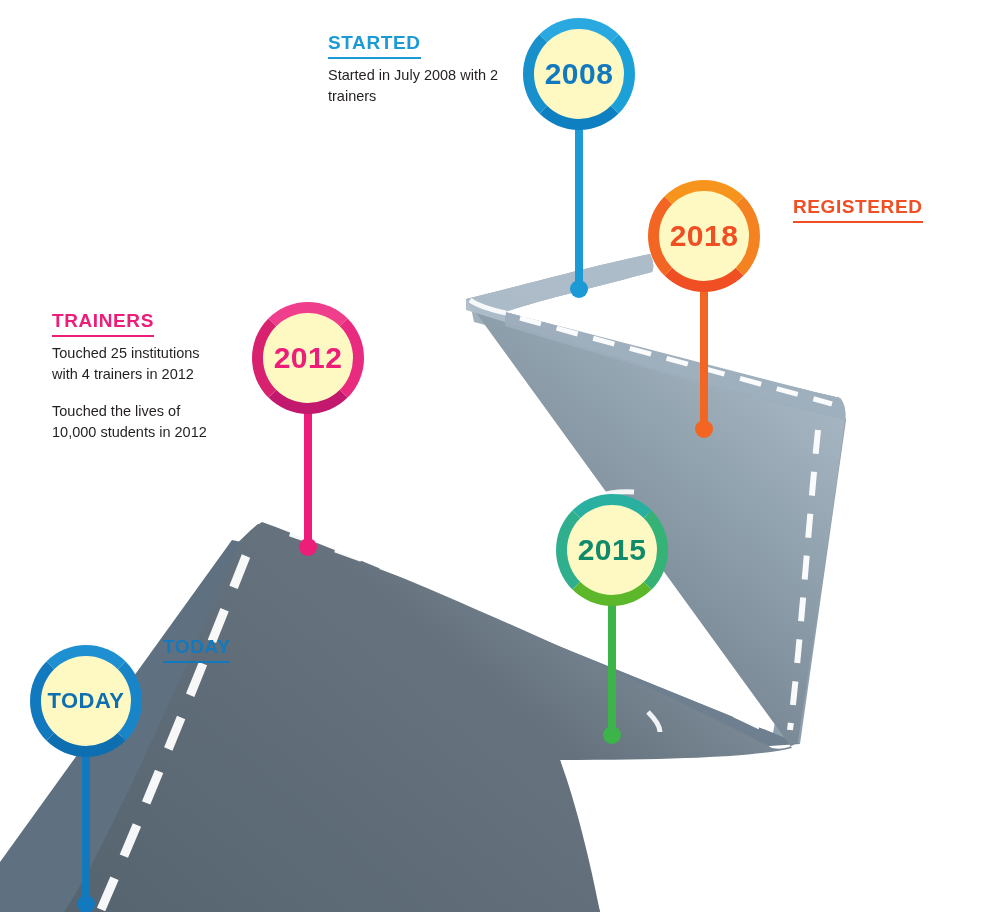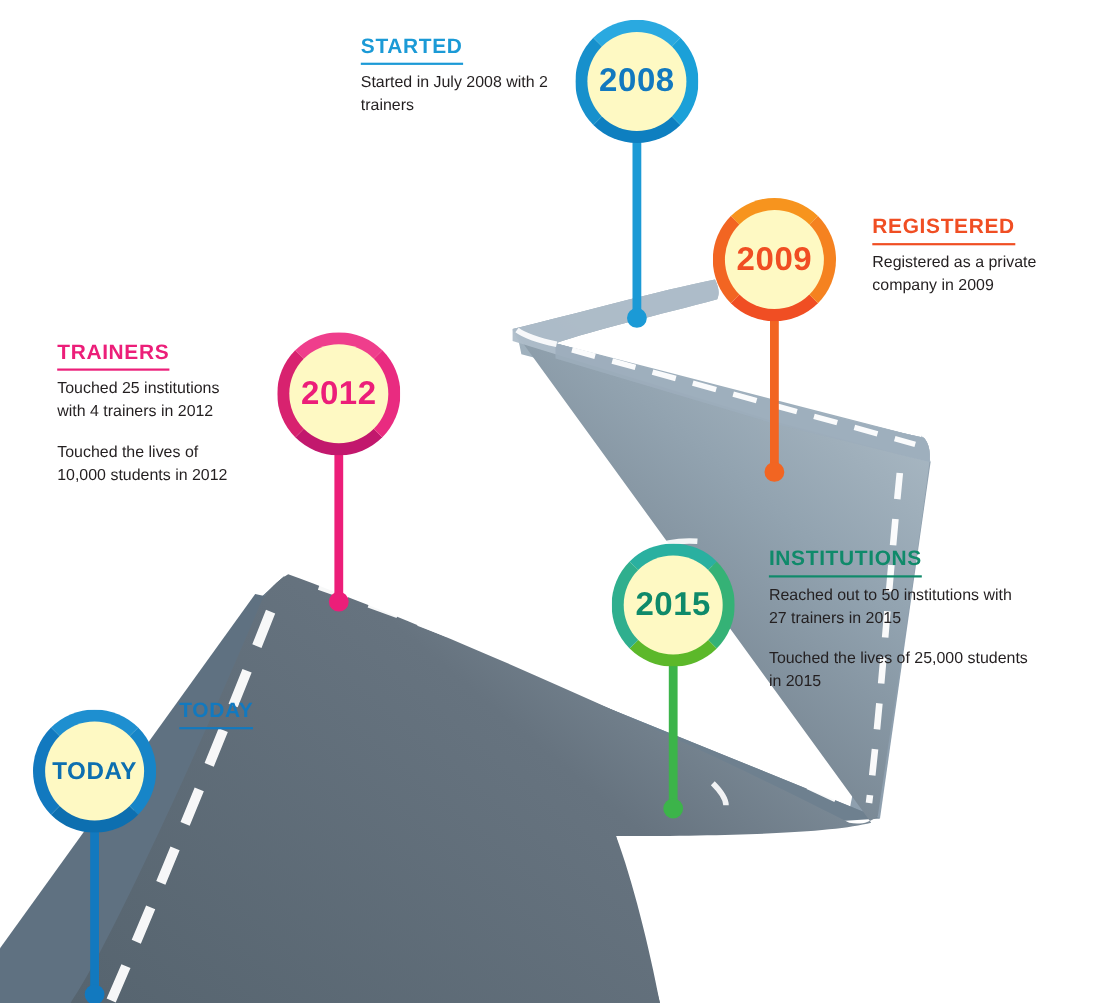--- a/index.html
+++ b/index.html
@@ -206,21 +206,21 @@
     <div class="pin-dot" style="left:47px; top:262px; background:#1b9ad6;"></div>
     <div class="pin-circle" style="left:0; top:0; width:112px; height:112px; border:11px solid; border-color:#2aa9e0 #1ba0d8 #0e7fc0 #1790cc;">
       <span class="pin-label" style="font-size:30px; color:#1279bf;">2008</span>
     </div>
   </div>
 
   <div class="pin" style="left:648px; top:180px;">
     <div class="pin-stem" style="left:52px; top:100px; height:150px; background:#f26522;"></div>
     <div class="pin-dot" style="left:47px; top:240px; background:#f26522;"></div>
     <div class="pin-circle" style="left:0; top:0; width:112px; height:112px; border:11px solid; border-color:#f7941e #f58220 #f04e23 #f26522;">
-      <span class="pin-label" style="font-size:30px; color:#f04e23;">2009</span>
+      <span class="pin-label" style="font-size:30px; color:#f04e23;">2018</span>
     </div>
   </div>
 
   <div class="pin" style="left:252px; top:302px;">
     <div class="pin-stem" style="left:52px; top:100px; height:145px; background:#ec1e79;"></div>
     <div class="pin-dot" style="left:47px; top:236px; background:#ec1e79;"></div>
     <div class="pin-circle" style="left:0; top:0; width:112px; height:112px; border:11px solid; border-color:#ef3e8c #e92b80 #c2186d #d8226f;">
       <span class="pin-label" style="font-size:30px; color:#ec1e79;">2012</span>
     </div>
   </div>
@@ -241,32 +241,26 @@
     </div>
   </div>
 
   <div class="block" style="left:328px; top:32px; width:175px;">
     <div class="block-title" style="color:#1b9ad6; border-bottom:2.5px solid #1b9ad6;">STARTED</div>
     <div class="block-body">Started in July 2008 with 2 trainers</div>
   </div>
 
   <div class="block" style="left:793px; top:196px; width:185px;">
     <div class="block-title" style="color:#f04e23; border-bottom:2.5px solid #f04e23;">REGISTERED</div>
-    <div class="block-body">Registered as a private company in 2009</div>
   </div>
 
   <div class="block" style="left:52px; top:310px; width:158px;">
     <div class="block-title" style="color:#ec1e79; border-bottom:2.5px solid #ec1e79;">TRAINERS</div>
     <div class="block-body">Touched 25 institutions with 4 trainers in 2012</div>
     <div class="block-body">Touched the lives of 10,000 students in 2012</div>
   </div>
 
-  <div class="block" style="left:699px; top:498px; width:240px;">
-    <div class="block-title" style="color:#0f8a6a; border-bottom:2.5px solid #0f8a6a;">INSTITUTIONS</div>
-    <div class="block-body">Reached out to 50 institutions with 27 trainers in 2015</div>
-    <div class="block-body">Touched the lives of 25,000 students in 2015</div>
-  </div>
 
   <div class="block" style="left:163px; top:636px; width:260px;">
     <div class="block-title" style="color:#1279bf; border-bottom:2.5px solid #1279bf;">TODAY</div>
   </div>
 
 </div>
 
 </body></html>

